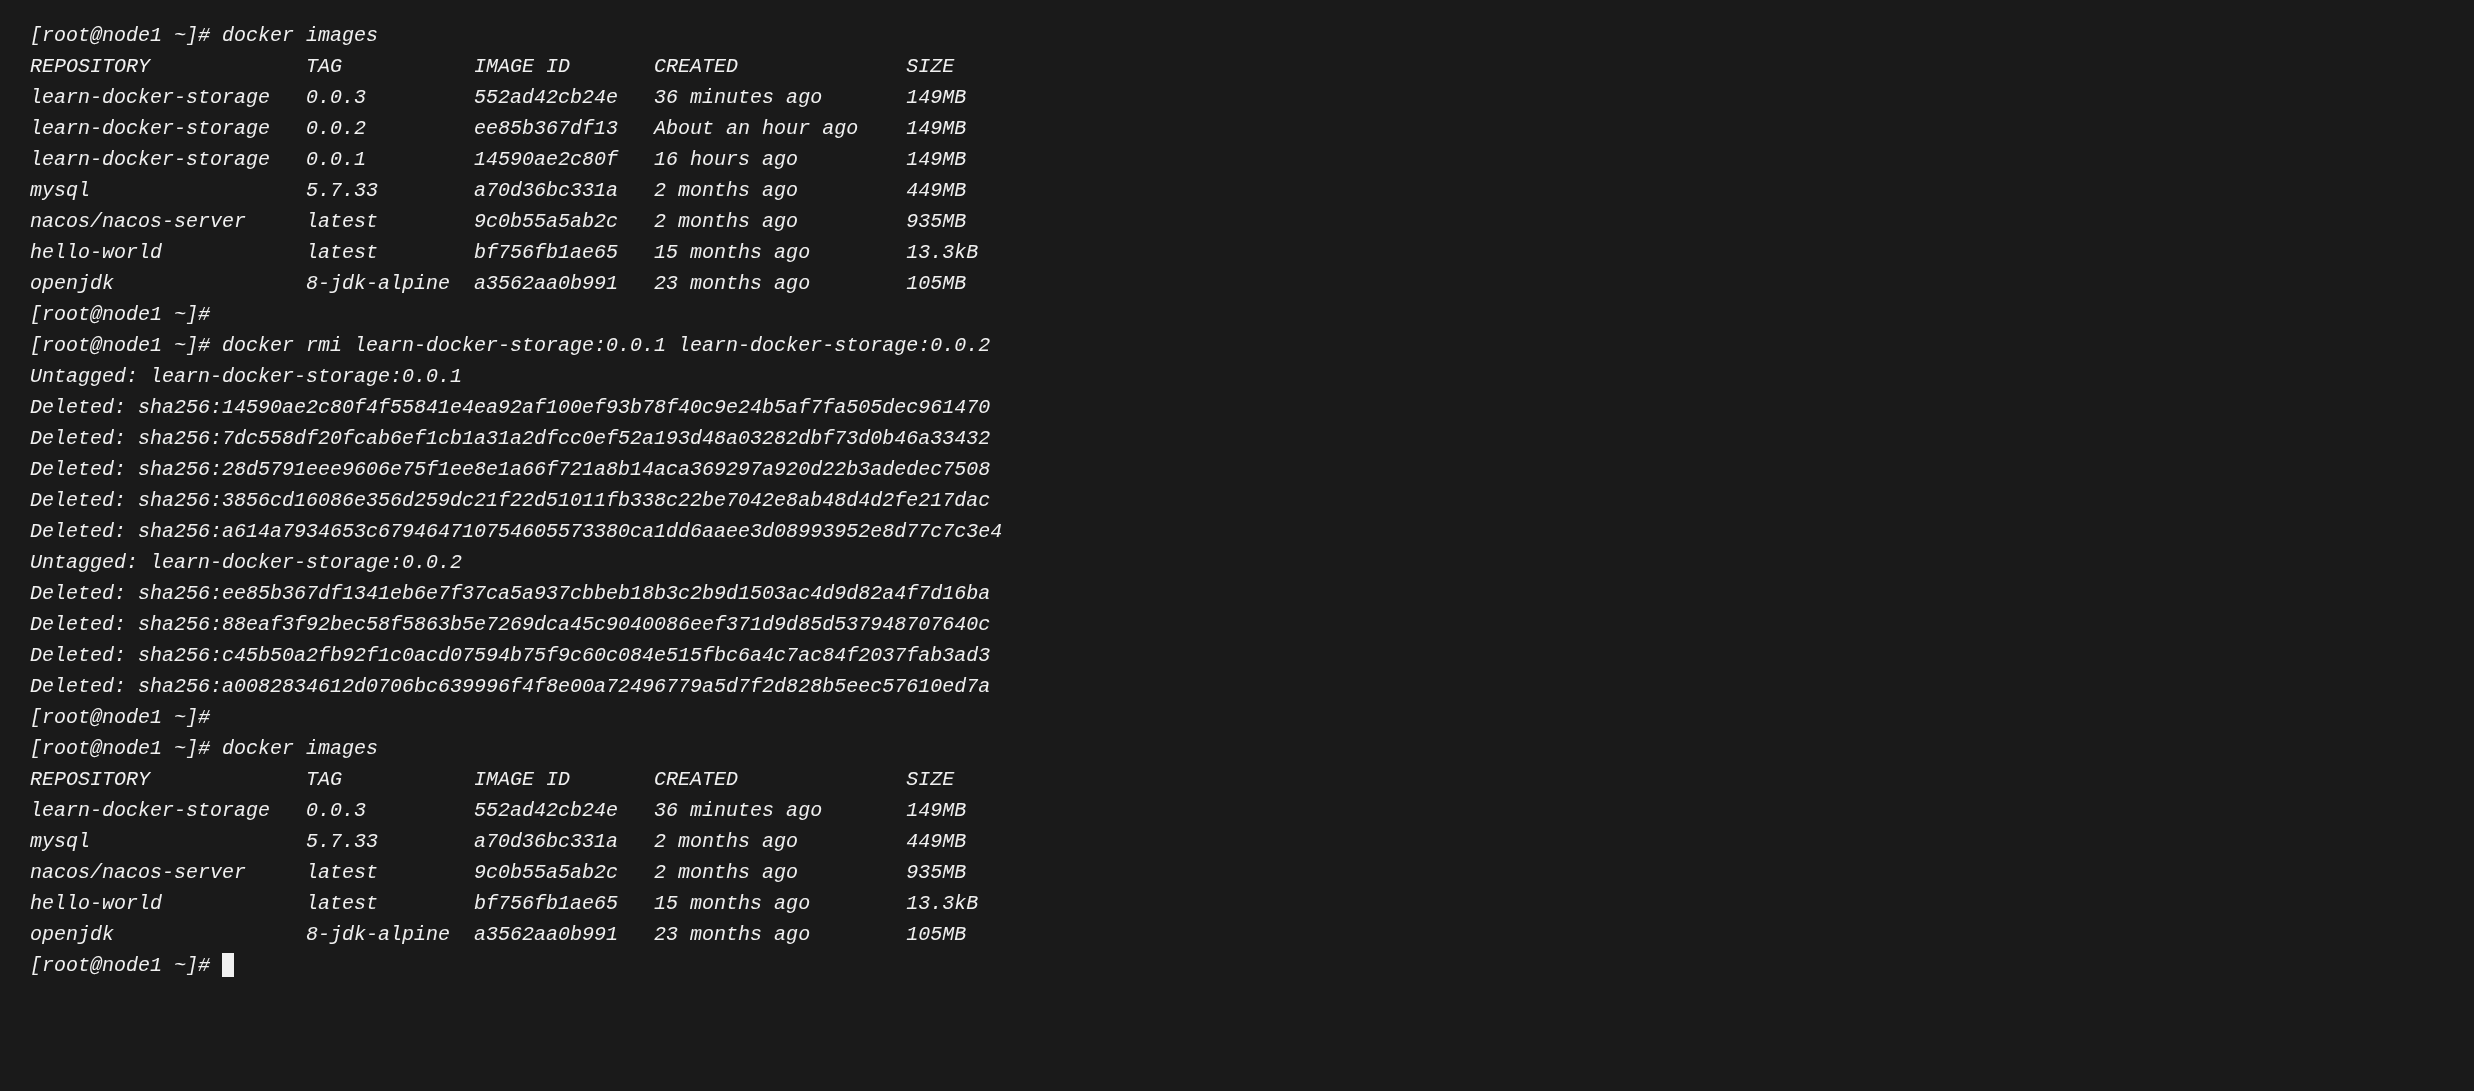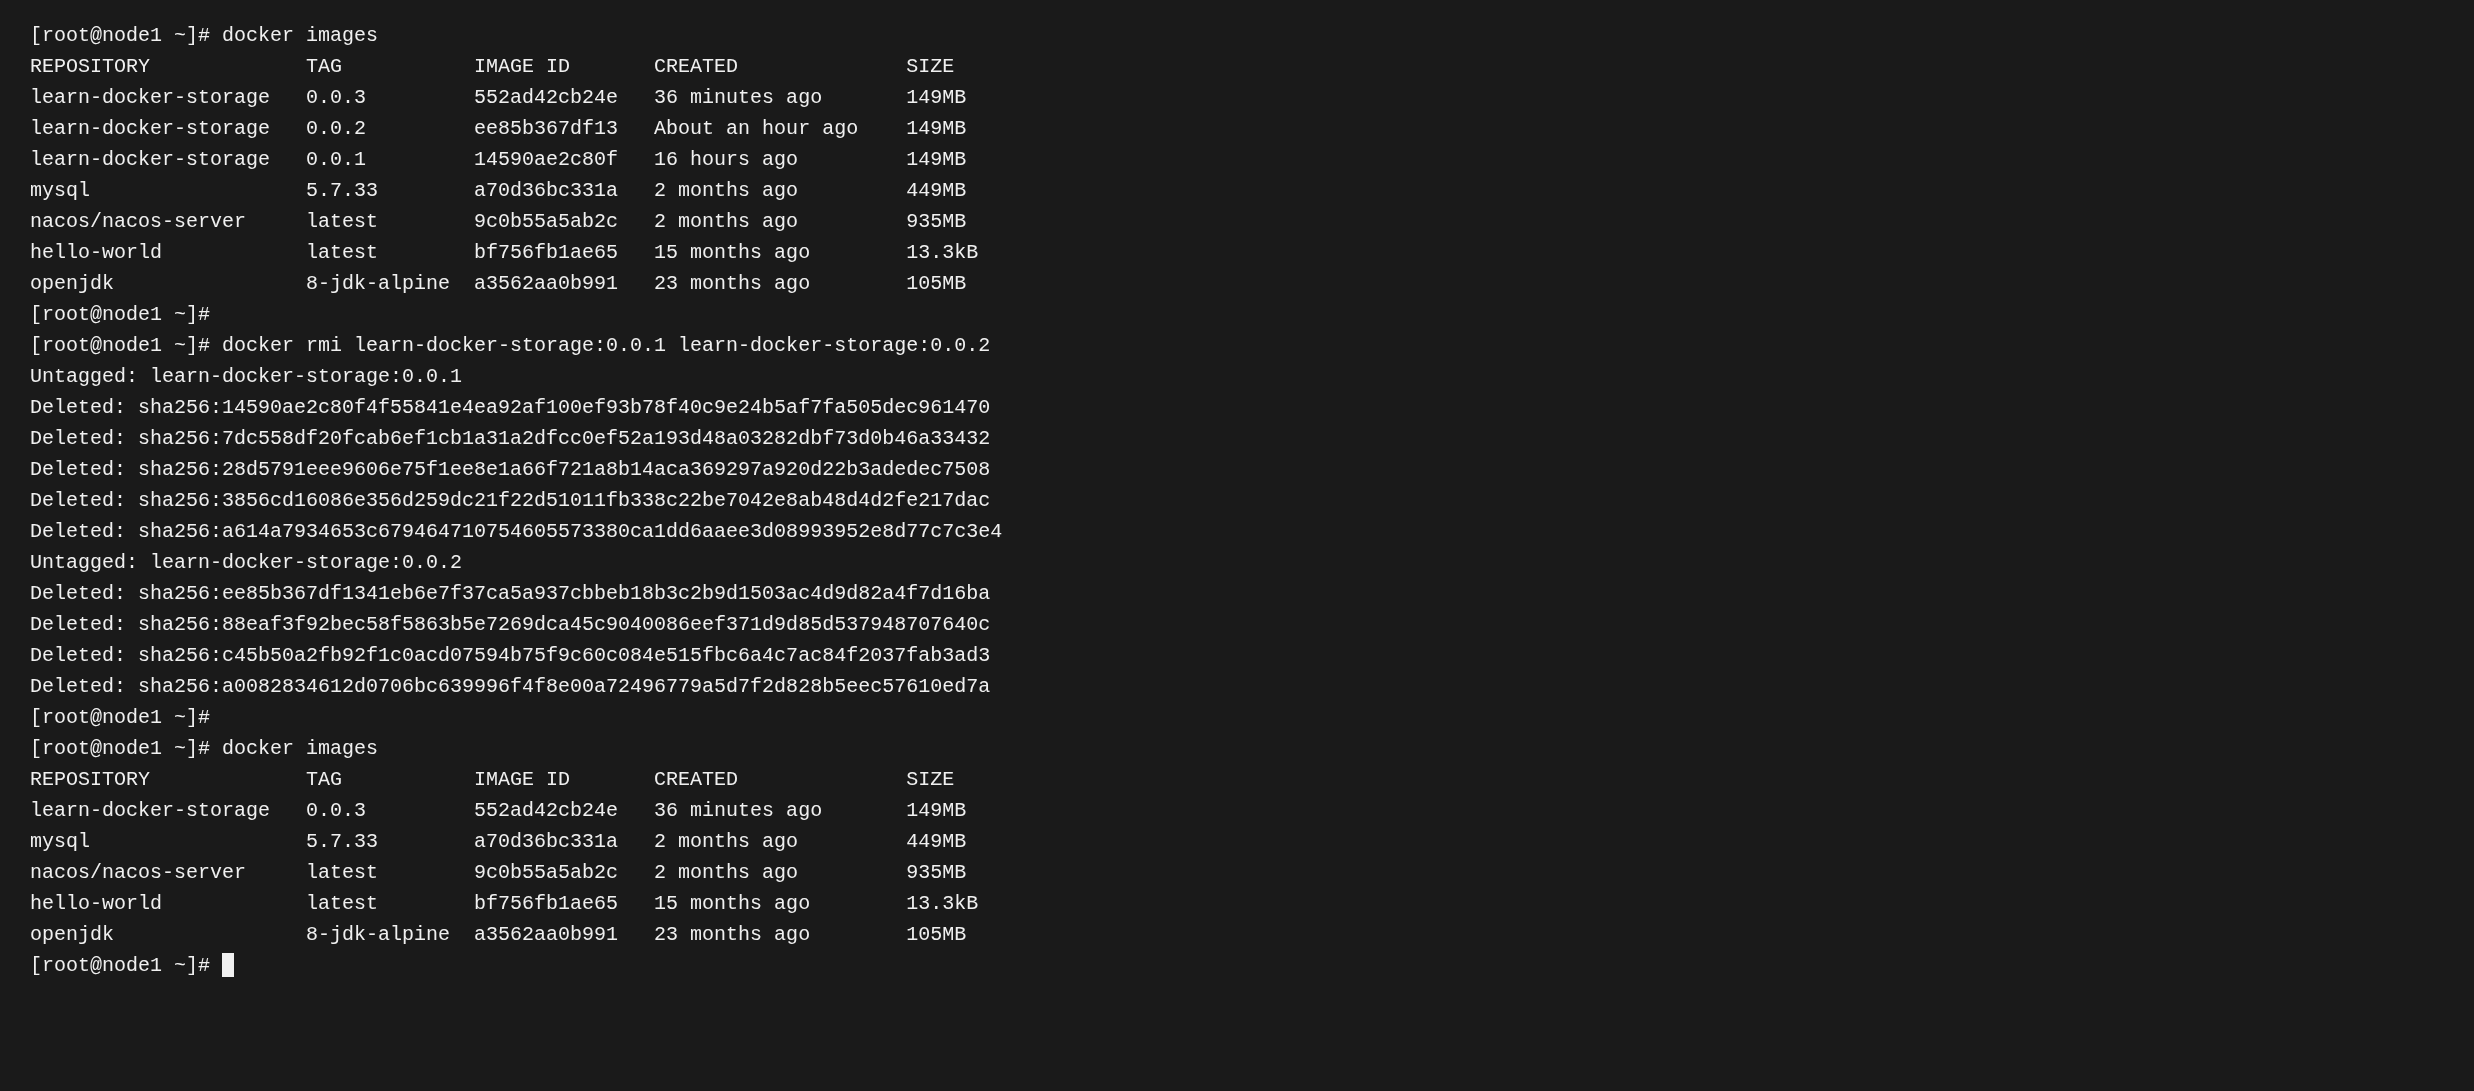--- a/index.html
+++ b/index.html
@@ -1,18 +1,19 @@
 <!DOCTYPE html>
 <html><head>
   <meta charset="utf-8">
   <style>
     * {
       margin: 0;
       padding: 0;
       box-sizing: border-box;
+      font-style: italic;
     }
 
     body {
       background-color: #1a1a1a;
       font-family: 'Courier New', Courier, monospace;
       font-size: 20px;
       color: #f0f0f0;
       width: 2474px;
       min-height: 1091px;
       padding: 20px 30px;

